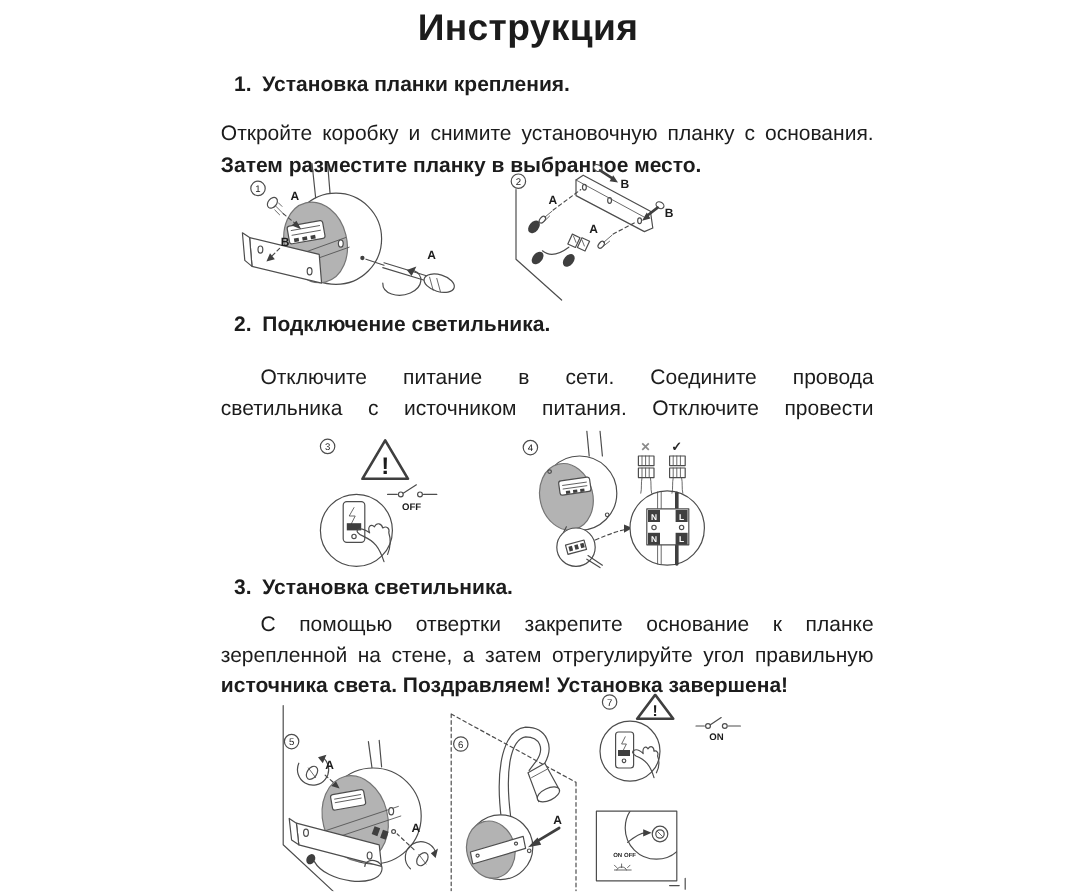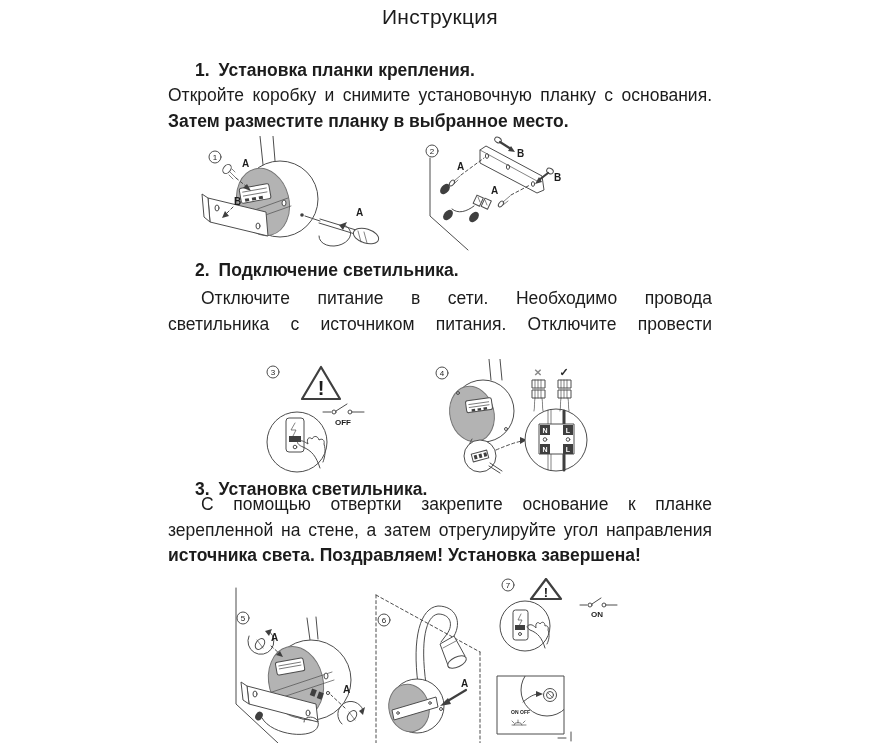--- a/index.html
+++ b/index.html
@@ -2,29 +2,29 @@
 <html><head>
 <meta charset="utf-8">
 <style>
   html,body { margin:0; padding:0; background:#ffffff; }
   .page {
     position:relative; width:891px; height:743px; background:#ffffff;
     overflow:hidden; font-family:"Liberation Sans", sans-serif; color:#1c1c1c;
   }
   .title {
     position:absolute; top:5px; left:168px; width:544px; margin:0;
-    text-align:center; font-size:21px; font-weight:400; letter-spacing:0.3px;
+    text-align:center; font-size:31px; font-weight:700; letter-spacing:0.3px;
   }
   .heading {
     position:absolute; left:195px; width:517px; margin:0;
     font-size:17.5px; font-weight:700; line-height:22px;
   }
   .hnum { margin-right:9px; }
   .bodytext {
-    position:absolute; left:168px; width:544px; margin:0;
+    position:absolute; left:168px; width:544px; margin:16px;
     font-size:17.5px; line-height:25.5px;
   }
   .line  { text-align:justify; text-align-last:justify; }
   .line.last   { text-align-last:left;font-weight:bold; }
   .line.indent { text-indent:33px; }
 
   .fig { position:absolute; }
   .fig .ln  { fill:none; stroke:#4d4d4d; stroke-width:1; stroke-linecap:round; stroke-linejoin:round; }
   .fig .ln2 { fill:none; stroke:#3f3f3f; stroke-width:2.2; stroke-linecap:round; stroke-linejoin:round; }
   .fig .thin{ fill:none; stroke:#4d4d4d; stroke-width:0.7; stroke-linecap:round; }
@@ -157,21 +157,21 @@
       <rect class="wh" x="63" y="63" width="7" height="9" transform="rotate(25 66 67)"></rect>
       <path class="thin" d="M58,61 L60,66 M65,64 L67,69"></path>
       <path class="ln" d="M54,70 C46,76 38,78 32,73"></path>
     </g>
   </svg>
 
   <h2 class="heading" style="top:259px">
     <span class="hnum">2.</span><span>Подключение светильника.</span>
   </h2>
   <div class="bodytext" style="top:286px">
-    <div class="line indent">Отключите питание в сети. Необходимо провода</div>
+    <div class="line indent">Отключите питание в сети. Соедините провода</div>
     <div class="line">светильника с источником питания. Отключите провести</div>
   </div>
 
   <svg class="fig" style="left:252px;top:362px" width="175" height="116" viewBox="0 0 175 116">
     <g>
       <circle class="ln" cx="21" cy="10" r="6"></circle>
       <text class="fignum" x="21" y="13" text-anchor="middle">3</text>
     </g>
     <g>
       <path class="ln2" d="M69,5 L50,37 L88,37 Z"></path>
@@ -259,21 +259,21 @@
       <path class="thin" d="M133,21 V29 M136,21 V29 M139,21 V29 M133,31 V39 M136,31 V39 M139,31 V39"></path>
       <path class="thin" d="M133,39 C132,44 133,48 132,52 M140,39 C141,44 140,48 141,52"></path>
     </g>
   </svg>
 
   <h2 class="heading" style="top:478px">
     <span class="hnum">3.</span><span>Установка светильника.</span>
   </h2>
   <div class="bodytext" style="top:492px">
     <div class="line indent">С помощью отвертки закрепите основание к планке</div>
-    <div class="line">зерепленной на стене, а затем отрегулируйте угол направления</div>
+    <div class="line">зерепленной на стене, а затем отрегулируйте угол правильную</div>
     <div class="line last">источника света. Поздравляем! Установка завершена!</div>
   </div>
 
   <svg class="fig" style="left:214px;top:582px" width="162" height="161" viewBox="0 0 162 161">
     <g>
       <circle class="ln" cx="29" cy="36" r="6"></circle>
       <text class="fignum" x="29" y="39" text-anchor="middle">5</text>
     </g>
     <g>
       <path class="ln" d="M22,6 V122 L64,161"></path>

